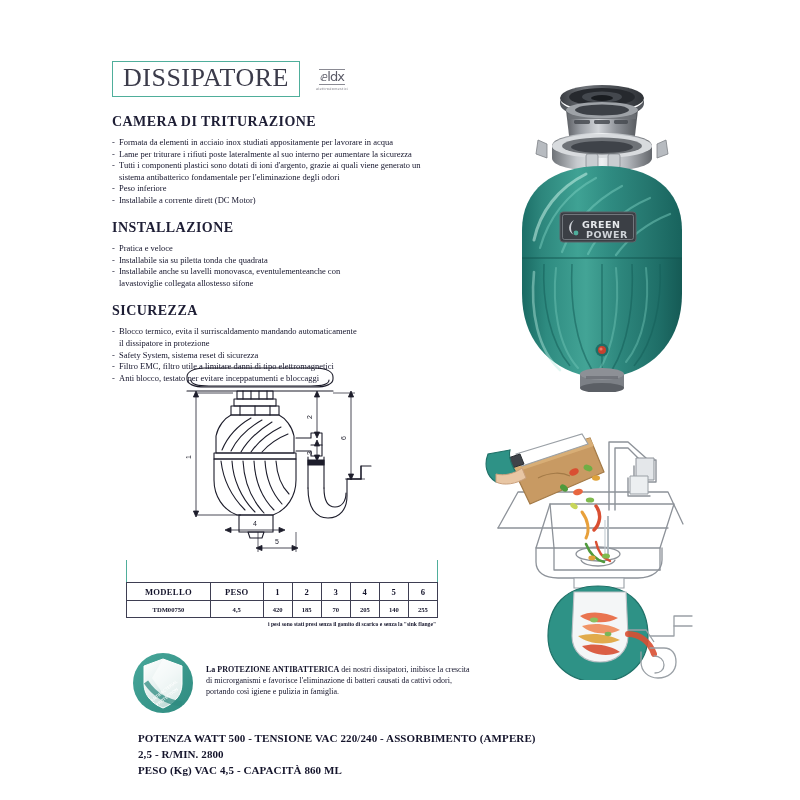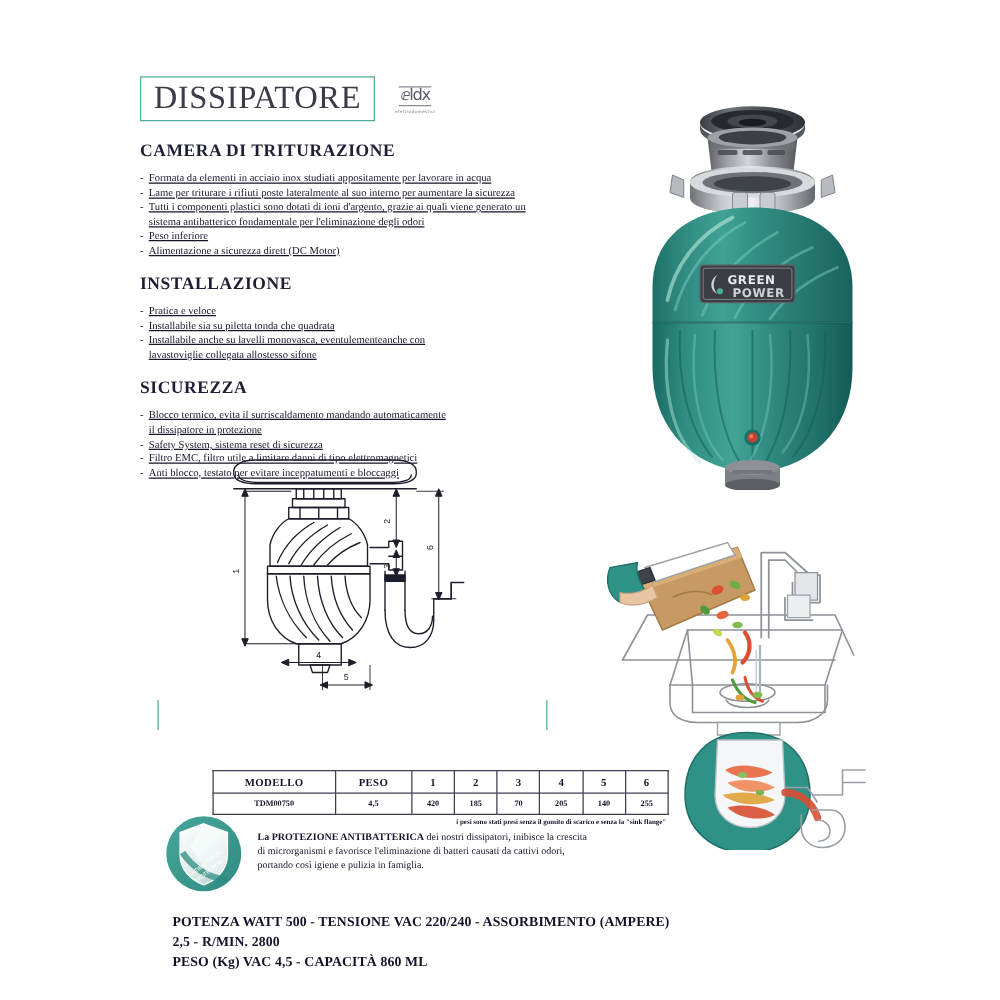--- a/index.html
+++ b/index.html
@@ -92,21 +92,20 @@
     margin: 0;
     padding: 0;
   }
   .bullets li {
     font-size: 8.5px;
     line-height: 1.36;
     color: #14142b;
     padding-left: 7px;
     position: relative;
     white-space: pre-line;
-    text-decoration: underline;
   }
   .bullets li::before {
     content: "-";
     position: absolute;
     left: 0;
     top: 0;
   }
 
   
   .drawing-wrap {
@@ -115,23 +114,22 @@
     top: 360px;
     width: 215px;
     height: 205px;
   }
   .drawing-wrap svg { display: block; }
 
   
   .table-wrap {
     position: absolute;
     left: 126px;
-    top: 616px;
-    width: 365px;
-    margin-left: 44px;
+    top: 582px;
+    width: 312px;
   }
   table.spec {
     border-collapse: collapse;
     width: 100%;
     table-layout: fixed;
   }
   table.spec th, table.spec td {
     border: 0.9px solid #3e3e52;
     text-align: center;
     font-family: "Liberation Serif", "DejaVu Serif", serif;
@@ -244,21 +242,21 @@
     </div>
 
     <div class="section">
       <div class="section-head">CAMERA DI TRITURAZIONE</div>
       <ul class="bullets">
         <li>Formata da elementi in acciaio inox studiati appositamente per lavorare in acqua</li>
         <li>Lame per triturare i rifiuti poste lateralmente al suo interno per aumentare la sicurezza</li>
         <li>Tutti i componenti plastici sono dotati di ioni d'argento, grazie ai quali viene generato un
 sistema antibatterico fondamentale per l'eliminazione degli odori</li>
         <li>Peso inferiore</li>
-        <li>Alimentazione a sicurezza dirett (DC Motor)</li>
+        <li>Installabile a corrente dirett (DC Motor)</li>
       </ul>
     </div>
 
     <div class="section">
       <div class="section-head">INSTALLAZIONE</div>
       <ul class="bullets">
         <li>Pratica e veloce</li>
         <li>Installabile sia su piletta tonda che quadrata</li>
         <li>Installabile anche su lavelli monovasca, eventulementeanche con
 lavastoviglie collegata allostesso sifone</li>

